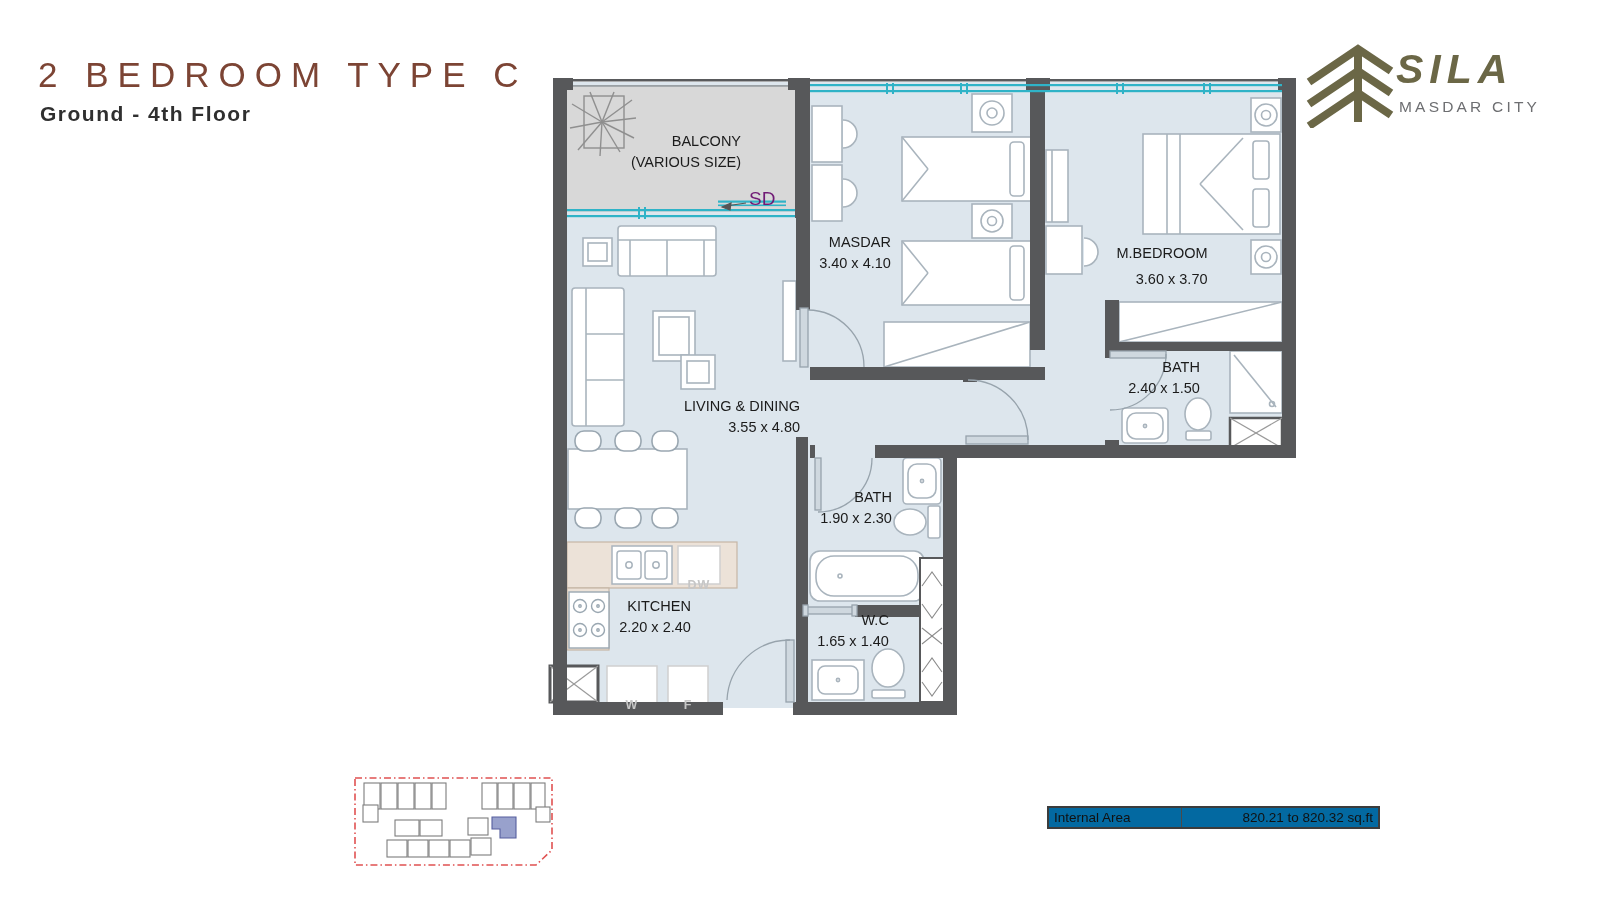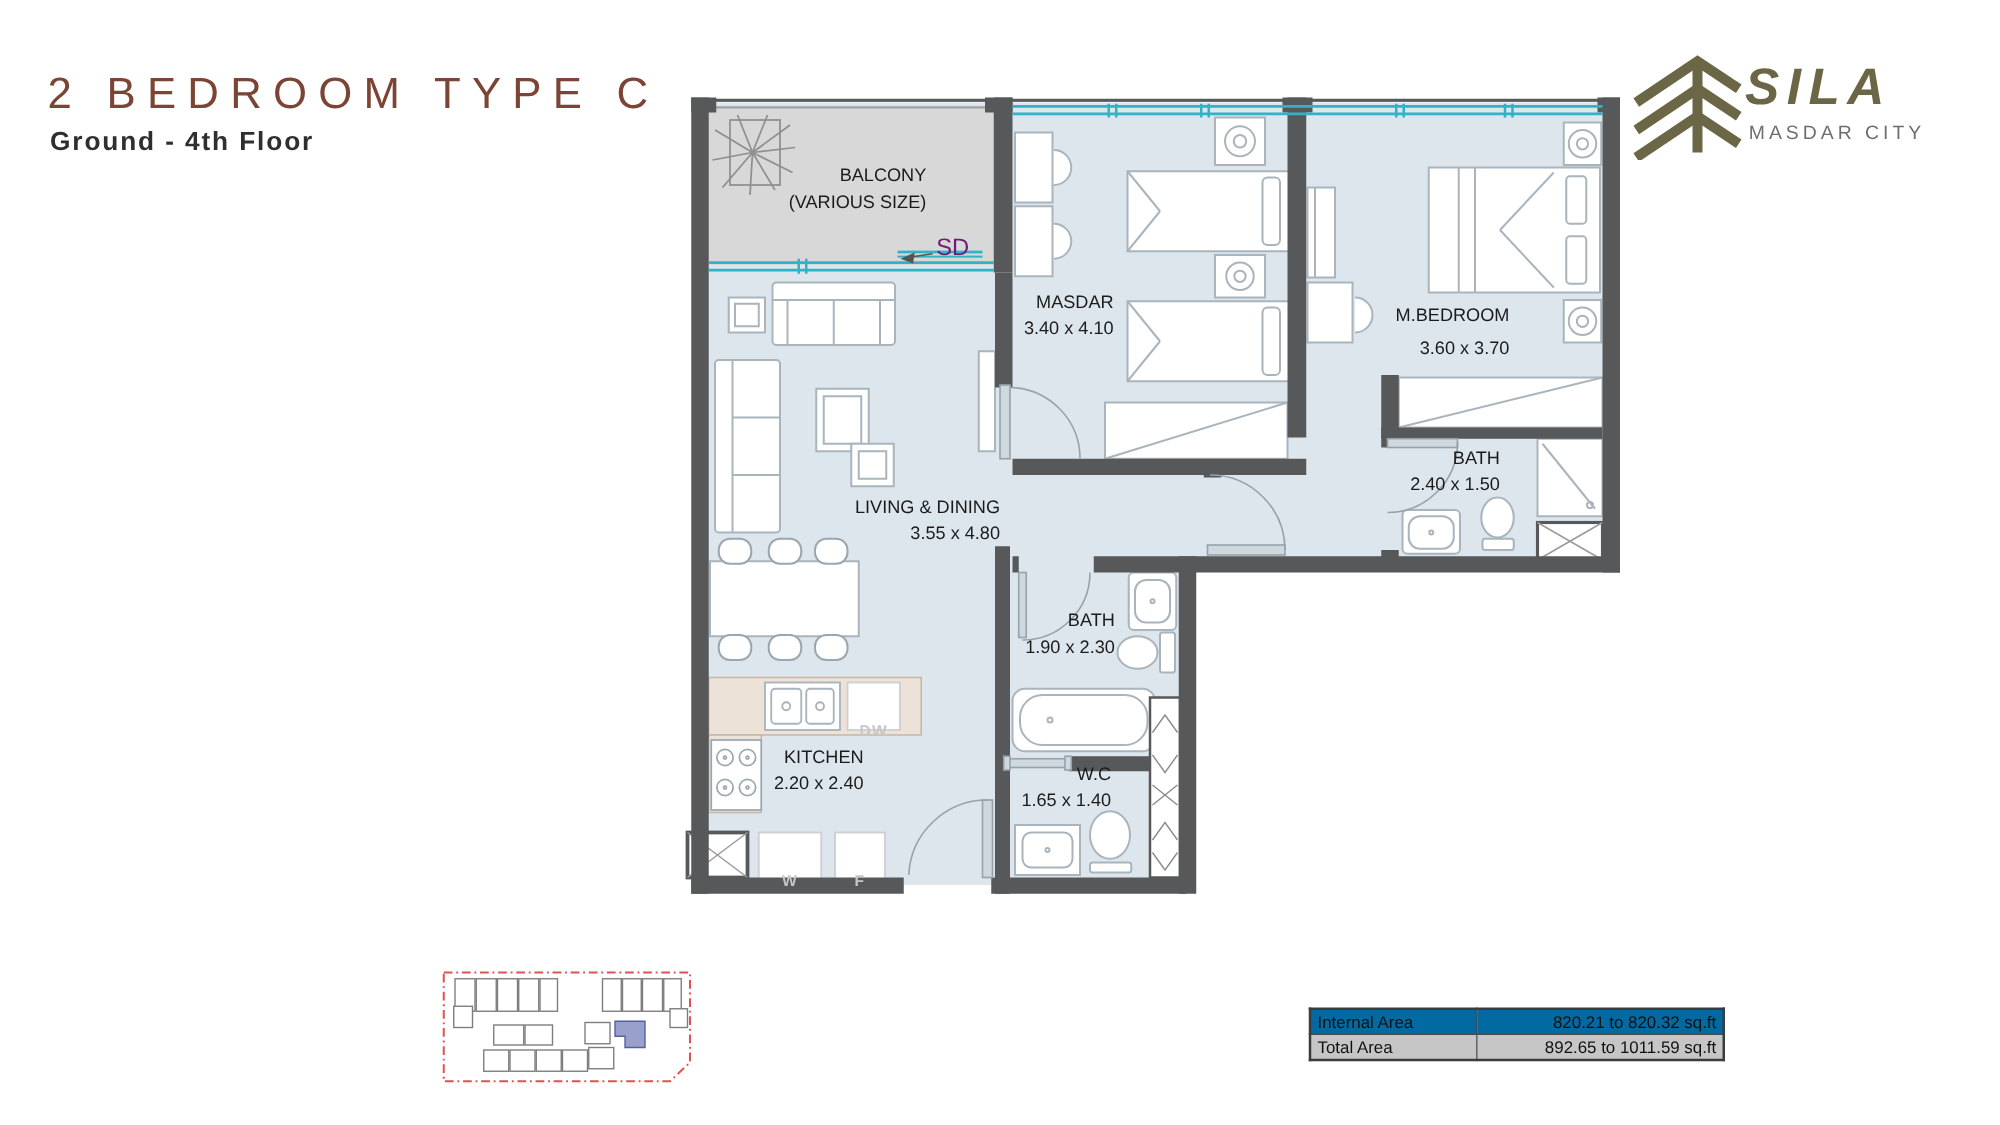--- a/index.html
+++ b/index.html
@@ -420,20 +420,16 @@
     </g>
     <polygon points="152,72 176,72 176,93 160,93 160,84 152,84" fill="#98a1cc" stroke="#565f9e" stroke-width="1.1"></polygon>
   </svg>
 
   <table class="area-table">
     <tbody>
       <tr>
         <td class="lab">Internal Area</td>
         <td class="val">820.21 to 820.32 sq.ft</td>
       </tr>
-      <tr class="total">
-        <td class="lab">Total Area</td>
-        <td class="val">892.65 to 1011.59 sq.ft</td>
-      </tr>
     </tbody>
   </table>
 
 </div>
 
 </body></html>

